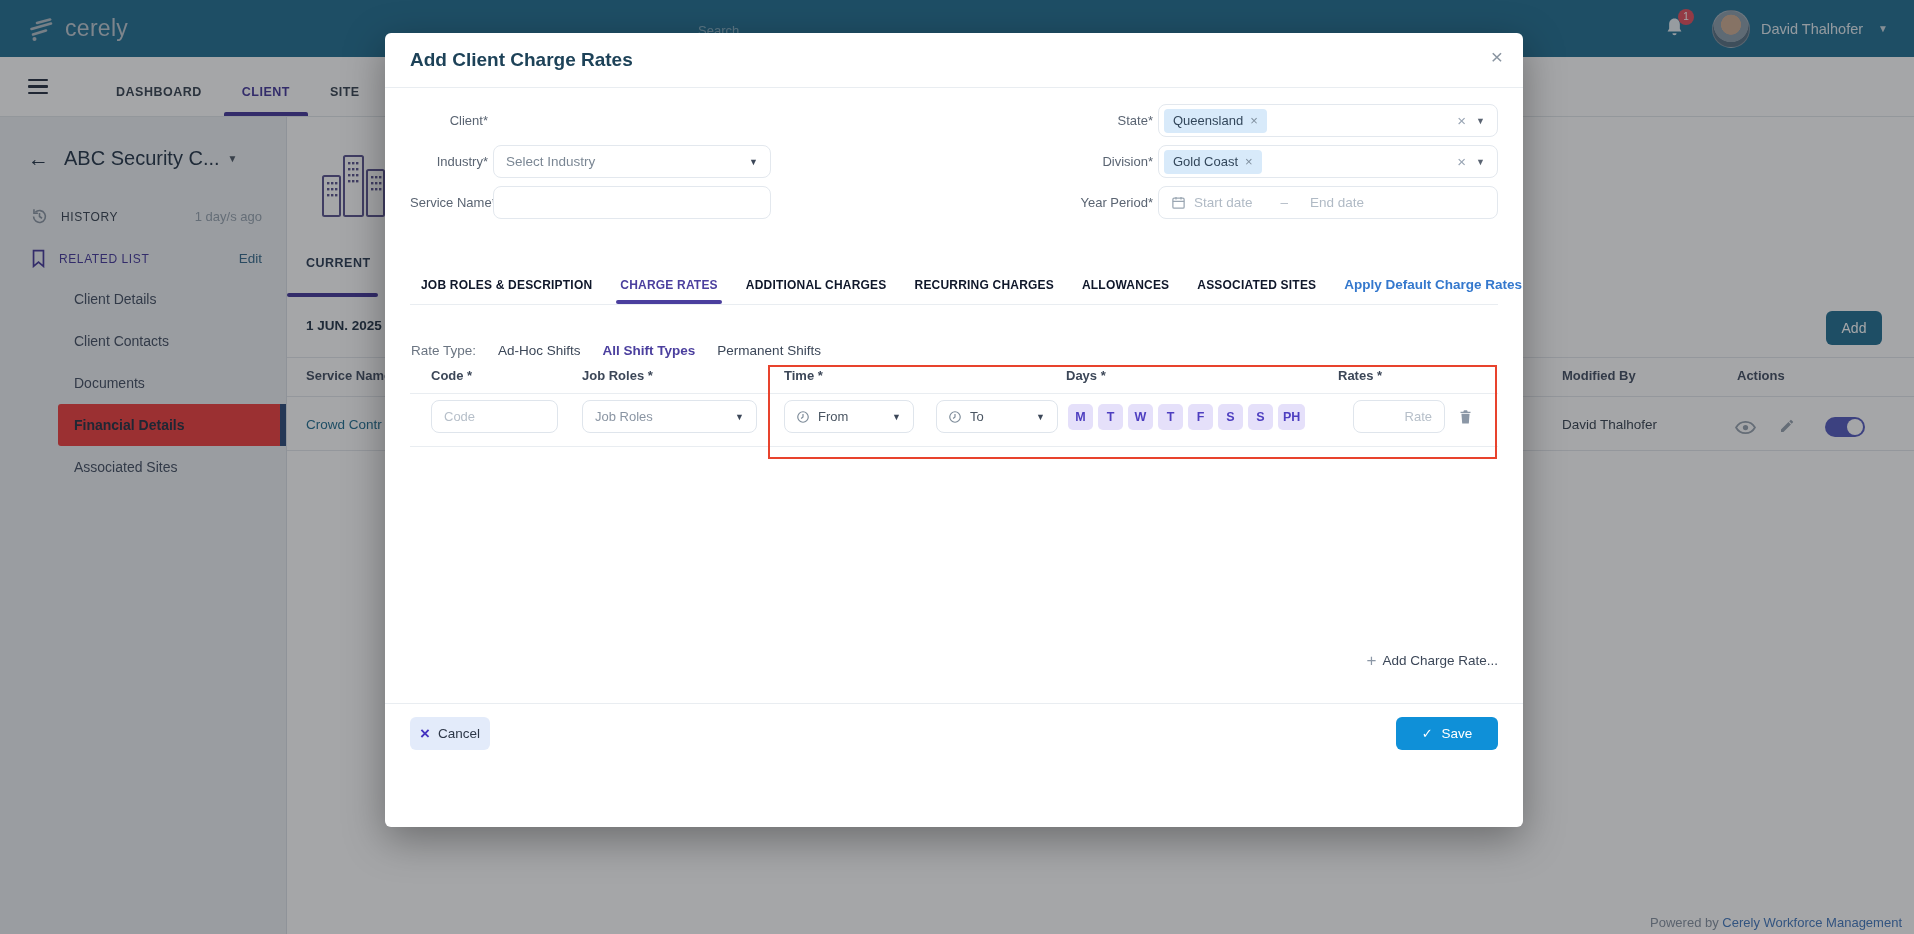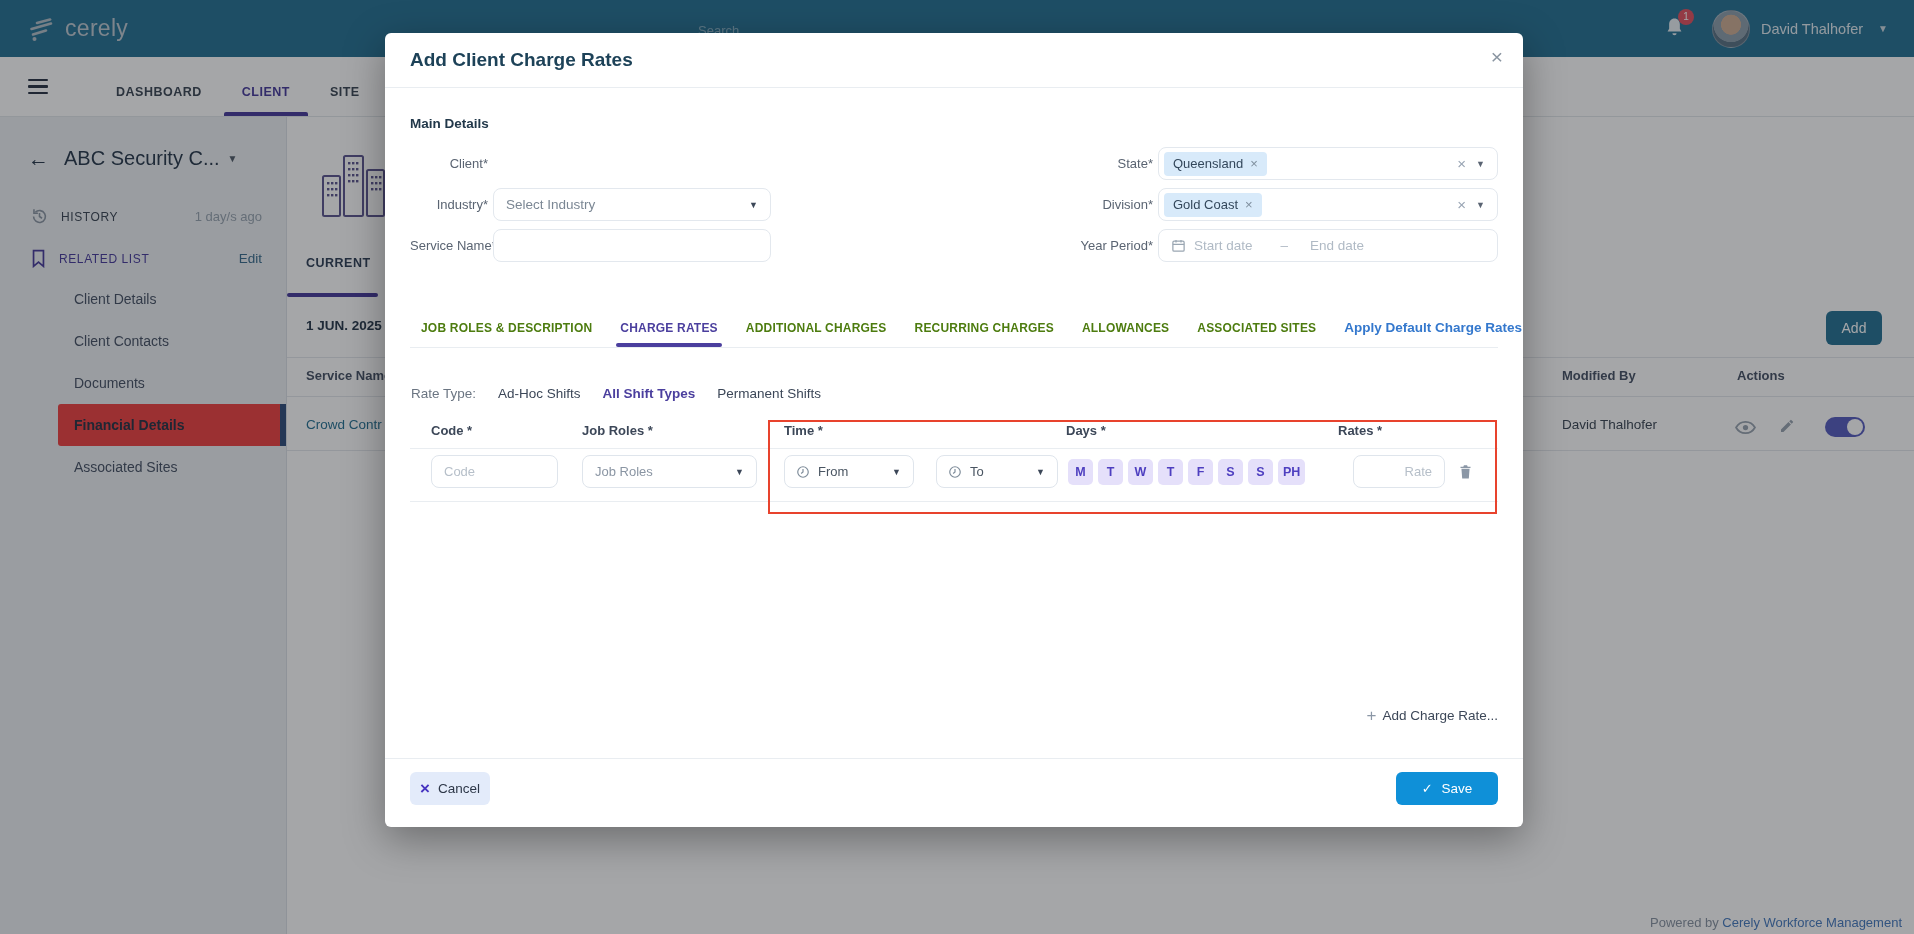--- a/index.html
+++ b/index.html
@@ -87,31 +87,31 @@
   .tag { background:#d8eafa; border-radius:4px; height:24px; display:flex; align-items:center; padding:0 9px; margin-left:5px; font-size:13px; color:#33475b; white-space:nowrap; }
   .tag .tag-x { margin-left:7px; color:#7e8e9d; font-size:13px; cursor:pointer; }
   .ms-right { margin-left:auto; display:flex; align-items:center; }
   .clear-x { color:#98a4b3; font-size:15px; cursor:pointer; }
   .ms-caret { font-size:9px; color:#5a6472; margin:0 12px 0 10px; cursor:pointer; }
   .date-field { color:#b0bac5; }
   .date-field .cal { margin:0 8px 0 12px; display:flex; }
   .date-sep { margin:0 22px 0 28px; }
 
   .tabs-row { margin-top:52px; display:flex; align-items:flex-end; border-bottom:1px solid #e9edf1; height:34px; gap:28px; padding-left:11px; }
-  .mtab { font-size:12px; font-weight:bold; letter-spacing:.2px; color:#4d7c0f; padding-bottom:12px; position:relative; cursor:pointer; white-space:nowrap; }
+  .mtab { font-size:12px; font-weight:bold; letter-spacing:.2px; color:#0f172a; padding-bottom:12px; position:relative; cursor:pointer; white-space:nowrap; }
   .mtab.active { color:#4b3f9e; }
   .mtab.active::after { content:""; position:absolute; left:-4px; right:-4px; bottom:0; height:4px; background:#4b3f9e; border-radius:2px; }
   .apply-link { margin-left:auto; font-size:13.5px; font-weight:600; color:#3478cd; padding-bottom:12px; cursor:pointer; white-space:nowrap; }
 
   .rate-type-row { margin-top:38px; display:flex; align-items:center; gap:22px; padding-left:1px; }
   .rt-label { font-size:13.5px; color:#6b7582; }
   .rt-opt { font-size:13.5px; color:#3c4758; cursor:pointer; }
   .rt-opt.selected { color:#4b3f9e; font-weight:bold; }
 
-  .charge-area { position:relative; margin-top:20px; height:100px; }
+  .charge-area { position:relative; margin-top:8px; height:100px; }
   .chead { position:absolute; top:2px; font-size:13px; font-weight:bold; color:#3c4758; white-space:nowrap; }
   .cdiv { position:absolute; left:0; right:0; height:1px; background:#e9edf1; }
   .cinput { position:absolute; top:34px; height:33px; border:1px solid #dfe5ec; border-radius:8px; font-size:13px; color:#3c4758; outline:none; padding:0 12px; font-family:"Liberation Sans", sans-serif; background:#fff; }
   .cinput::placeholder { color:#b6bfc9; }
   .csel { position:absolute; top:34px; height:33px; border:1px solid #dfe5ec; border-radius:8px; display:flex; align-items:center; font-size:13px; color:#4a5562; background:#fff; cursor:pointer; }
   .csel .ph { color:#8a95a3; padding-left:12px; }
   .csel .ico { margin-left:11px; display:flex; }
   .csel .txt { margin-left:8px; }
   .days-wrap { position:absolute; left:658px; top:38px; display:flex; gap:5px; }
   .day-chip { min-width:25px; height:26px; background:#e5e0fa; border-radius:5px; color:#4e3fc0; font-size:12.5px; font-weight:bold; display:flex; align-items:center; justify-content:center; cursor:pointer; padding:0 5px; }
@@ -277,21 +277,20 @@
   </div>
 
   <div class="overlay"></div>
 
   <div class="modal">
     <div class="modal-header">
       <span class="modal-title">Add Client Charge Rates</span>
       <span class="modal-close">×</span>
     </div>
     <div class="modal-body">
-      <div class="section-title">Main Details</div>
 
       <div class="fields">
 
         <div class="frow">
           <span class="lab lab-l"><span>Client</span><span>*</span></span>
           <div class="sp"></div>
           <span class="lab lab-r"><span>State</span><span>*</span></span>
           <div class="fld fld-r">
             <span class="tag">
                 <span>Queensland</span>

